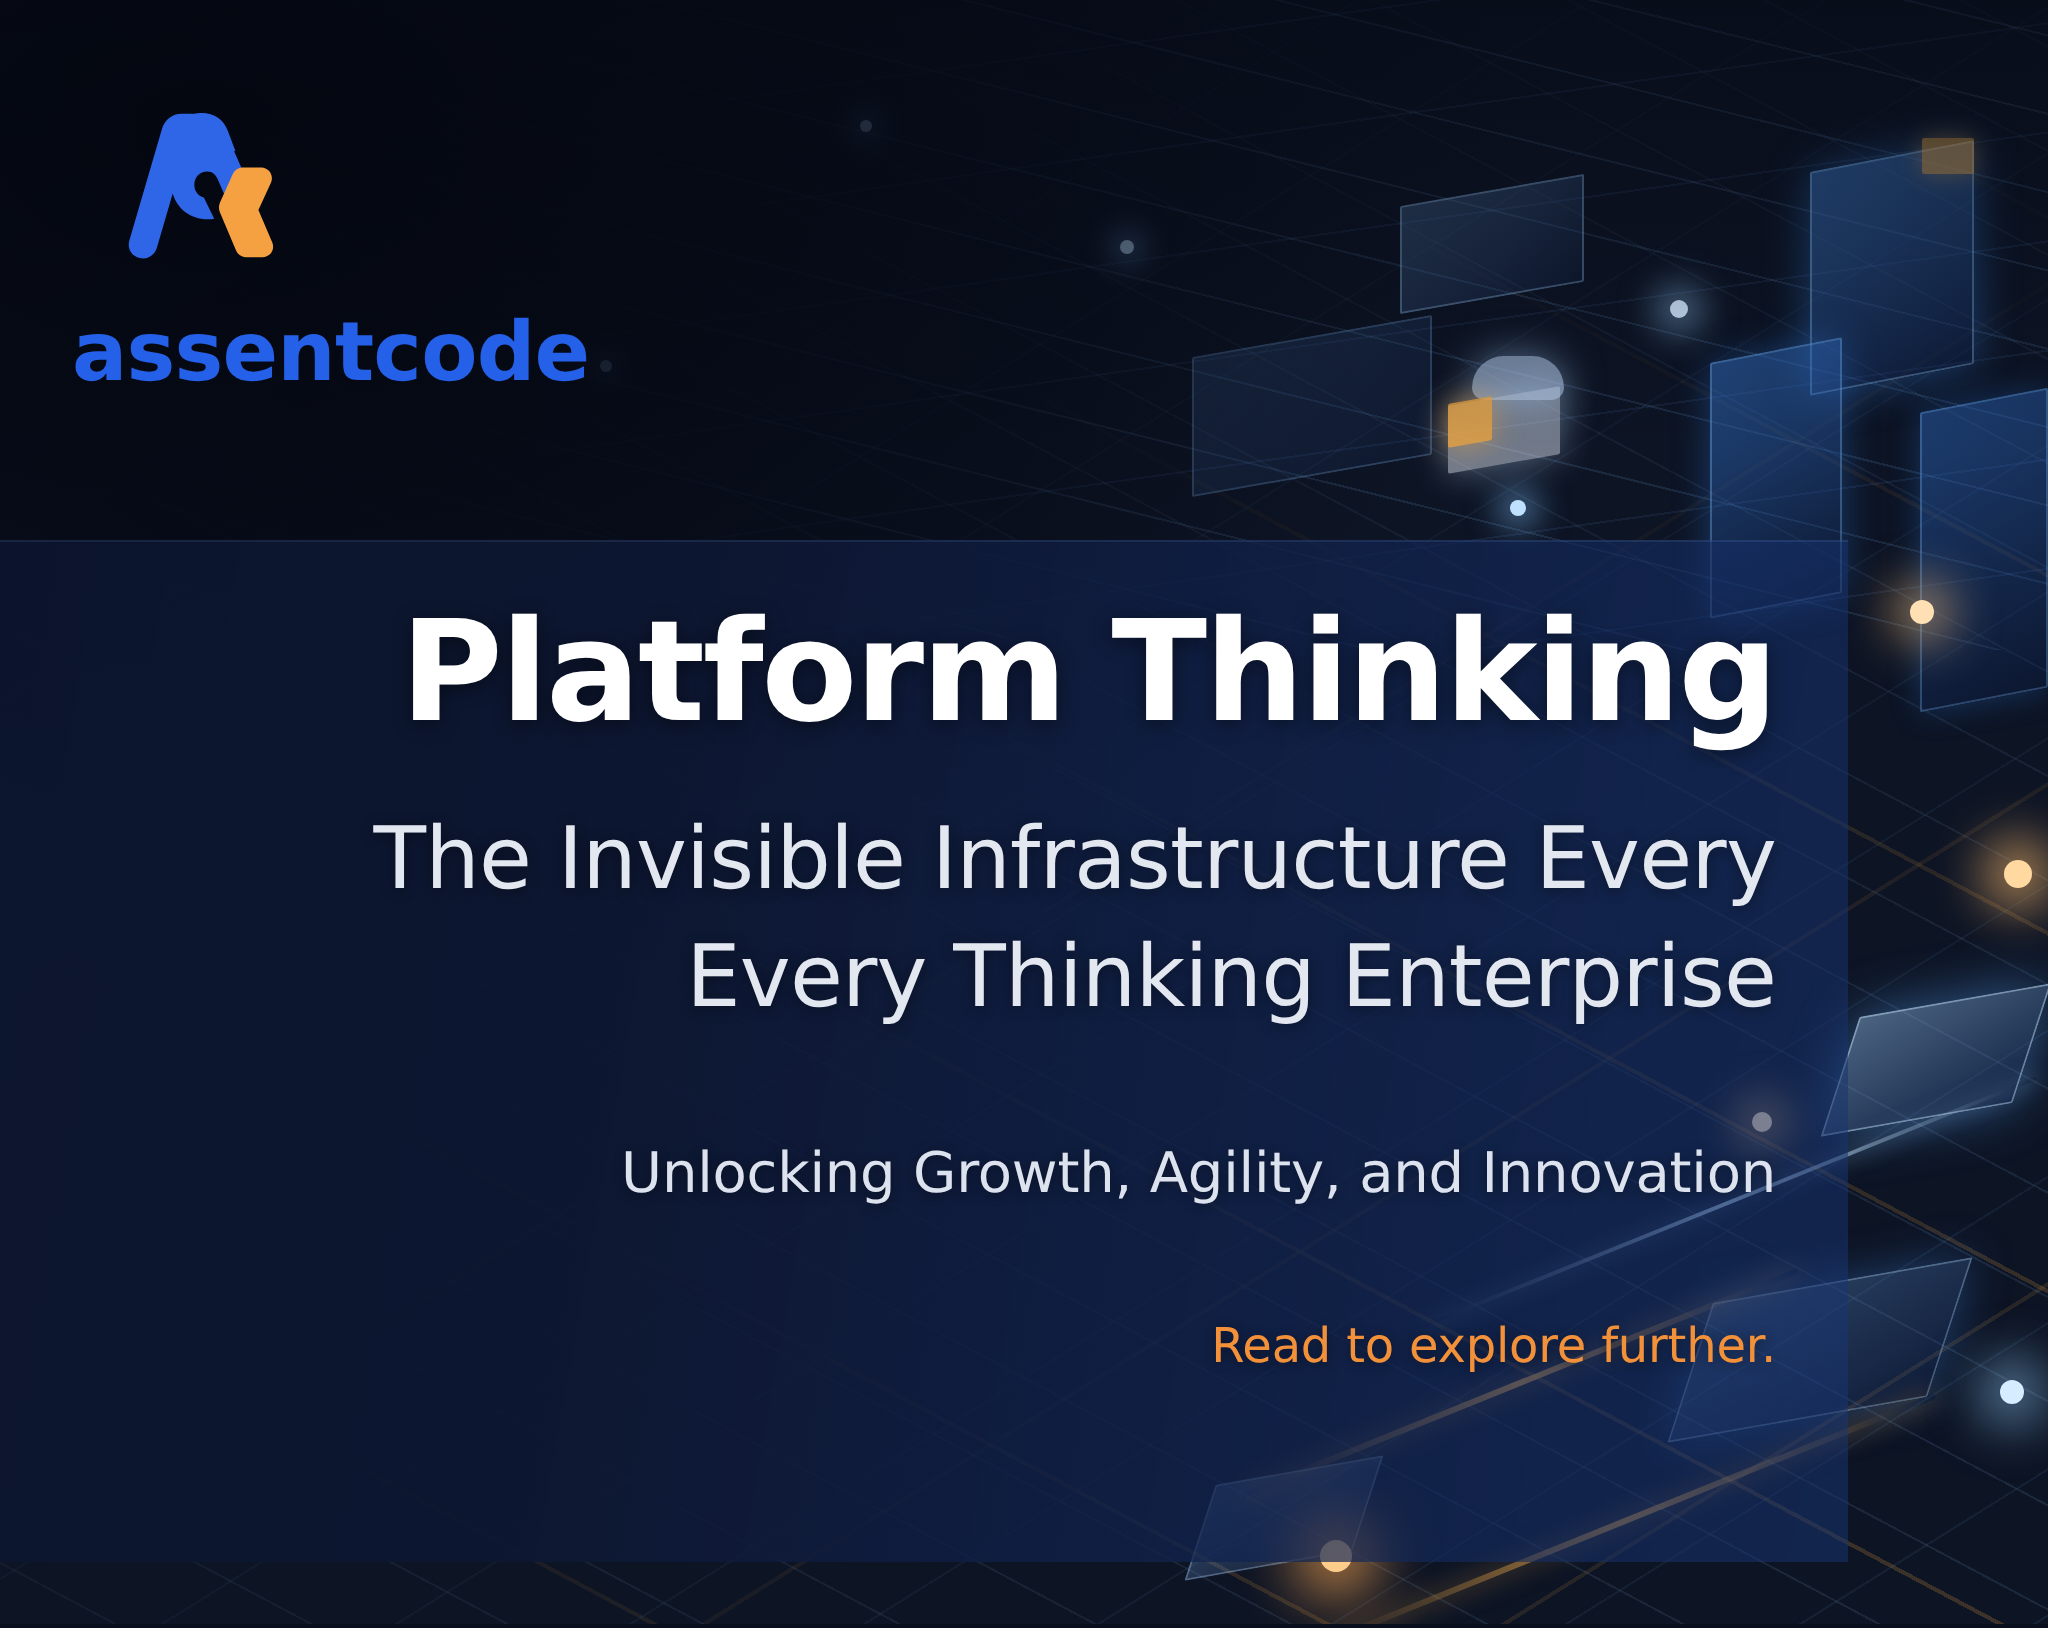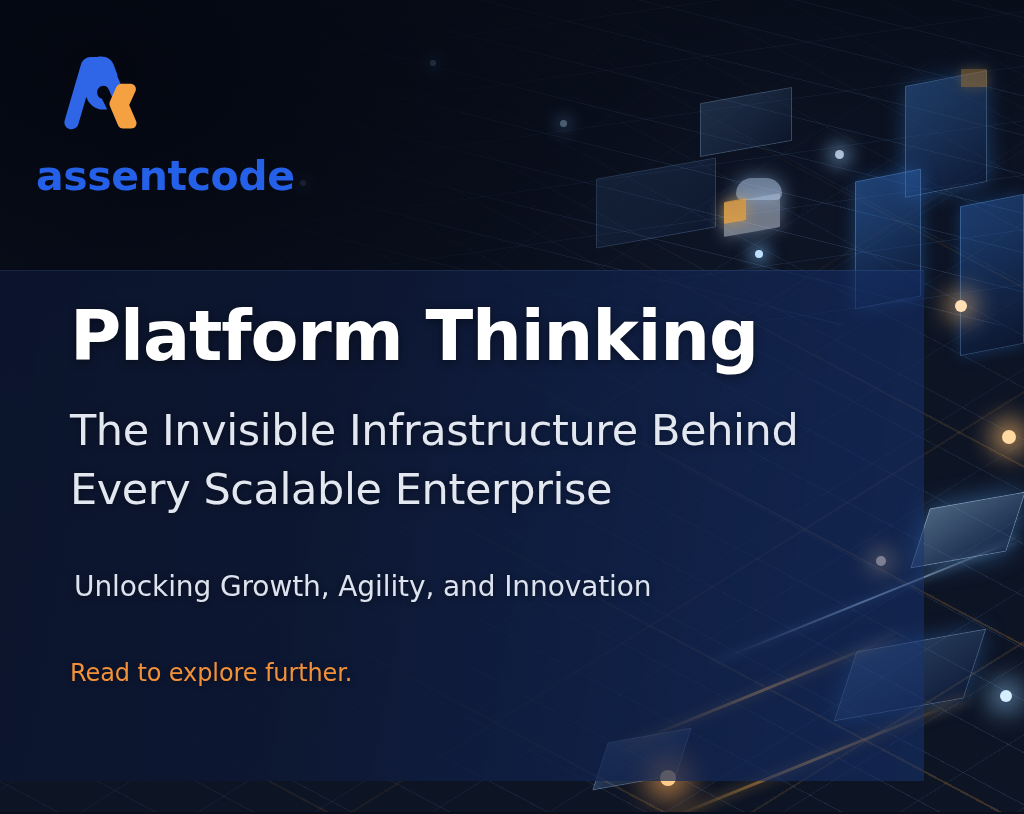--- a/index.html
+++ b/index.html
@@ -122,23 +122,24 @@
     font-weight: 700;
     letter-spacing: -0.4px;
     color: #2460E8;
     line-height: 1;
     font-family: "DejaVu Sans", "Liberation Sans", sans-serif;
   }
 
   
   .content {
     position: absolute;
-    left: 70px;
+    left: 58px;
     top: 300px;
     width: 830px;
+    text-align: right;
   }
   .headline {
     margin: 0;
     font-size: 70px;
     font-weight: 700;
     color: #ffffff;
     line-height: 1.04;
     letter-spacing: -1.2px;
     text-shadow: 0 2px 10px rgba(0,0,0,0.45);
   }
@@ -224,20 +225,20 @@
       <path d="M43 7.5 C50.6 7.5 55.9 11.4 58.2 17.6 L62.6 29.4 L45.6 36.5 L40.9 23.6 C39.6 20.1 36.8 18.2 33.2 18.2 L31.4 18.2 L35.4 9.6 C37.4 8.2 40.1 7.5 43 7.5 Z" fill="#2F66E8" transform="translate(6,0) scale(0.94)"></path>
 
       <path d="M88.0 42.0 C92.6 42.0 95.6 46.8 93.7 51.0 L86.3 67.2 L94.5 86.4 C96.2 90.5 93.2 95.0 88.7 95.0 L79.0 95.0 C76.4 95.0 74.1 93.5 73.1 91.1 L63.6 68.6 C62.8 66.7 62.8 64.6 63.6 62.7 L71.1 46.0 C72.2 43.6 74.6 42.0 77.3 42.0 Z" fill="#F5A142" transform="translate(-2,-2) scale(0.92)"></path>
     </svg>
     <span class="logo-word">assentcode</span>
   </div>
 
   <div class="content">
     <h1 class="headline">Platform Thinking</h1>
     <p class="subhead">
-      <span class="subhead-line">The Invisible Infrastructure Behind</span>
-      <span class="subhead-line">Every Scalable Enterprise</span>
+      <span class="subhead-line">The Invisible Infrastructure Every</span>
+      <span class="subhead-line">Every Thinking Enterprise</span>
     </p>
     <p class="tagline">Unlocking Growth, Agility, and Innovation</p>
     <p class="cta">Read to explore further.</p>
   </div>
 
 </div>
 
 </body></html>

